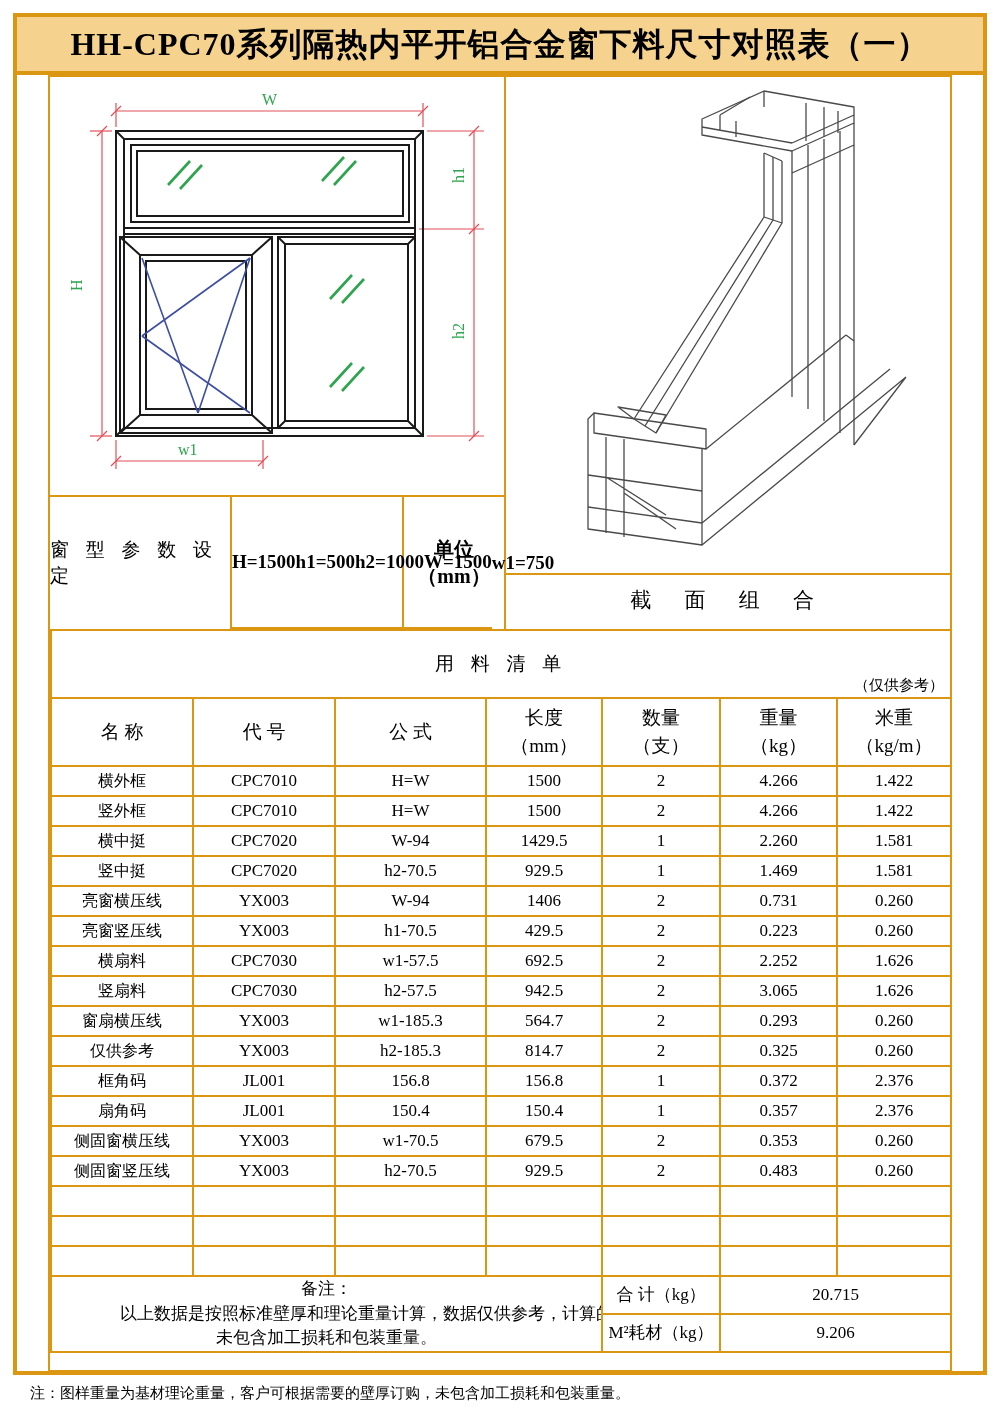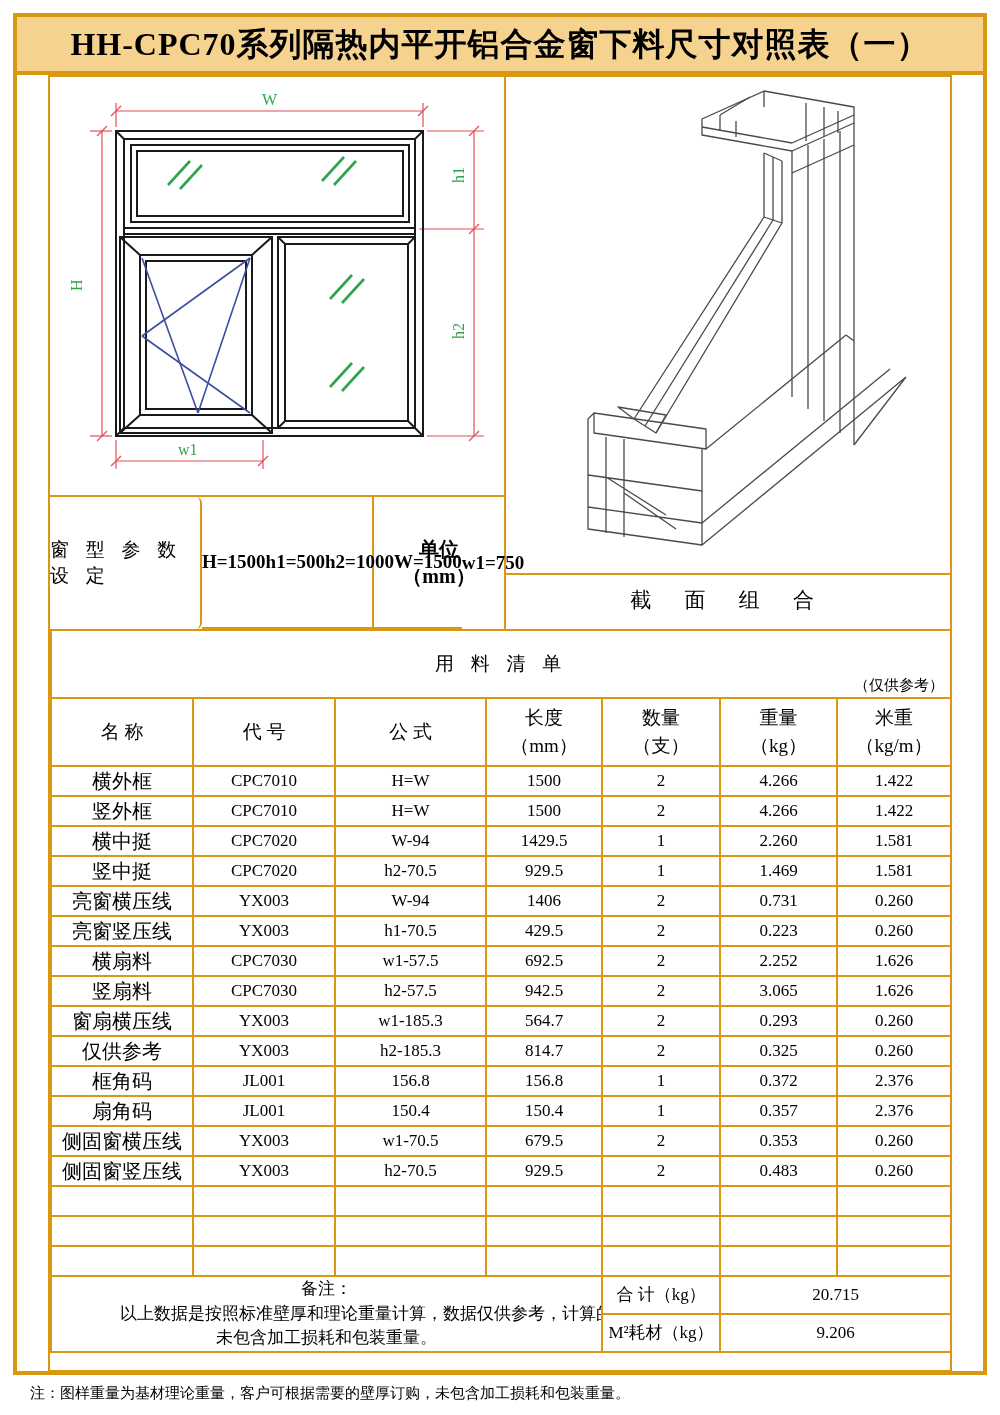--- a/index.html
+++ b/index.html
@@ -19,40 +19,40 @@
   
   .ln-b line,.ln-b rect{stroke:var(--line-black,#1a1a1a);fill:none;stroke-width:2;}
   .ln-d line{stroke:var(--dim-red,#E15059);fill:none;stroke-width:1.2;}
   .ln-s line{stroke:var(--sash-blue,#3C4E9F);fill:none;stroke-width:1.6;}
   .ln-g line{stroke:var(--label-green,#2EA44E);fill:none;stroke-width:2.6;}
   .ln-x path{stroke:#4a4a4a;fill:none;stroke-width:1.3;stroke-linejoin:round;}
   .t-g text{fill:var(--label-green,#2EA44E);font-size:16px;font-family:"Liberation Serif","DejaVu Serif",serif;}
   
   .param-table{position:absolute;left:0;top:418px;width:454px;height:134px;box-sizing:border-box;
         border-top:2px solid var(--frame-border,#DB9712);display:flex;}
-  .param-caption{width:152px;box-sizing:border-box;border-right:2px solid var(--frame-border,#DB9712);
-        display:flex;align-items:center;justify-content:center;font-size:19px;letter-spacing:6px;border-radius:6px;}
+  .param-caption{width:182px;box-sizing:border-box;border-right:2px solid var(--frame-border,#DB9712);
+        display:flex;align-items:center;justify-content:center;font-size:19px;letter-spacing:6px;}
   .param-values{width:172px;box-sizing:border-box;border-right:2px solid var(--frame-border,#DB9712);
         display:flex;flex-direction:row;}
   .param-row{flex:1;display:flex;align-items:center;justify-content:center;font-weight:bold;font-size:19px;
         border-bottom:2px solid var(--frame-border,#DB9712);}
   .param-row:last-child{border-bottom:none;}
   .param-unit{flex:1;display:flex;flex-direction:column;align-items:center;justify-content:center;
         font-weight:bold;font-size:20px;line-height:1.35;}
   .section-label{position:absolute;left:0;top:496px;width:100%;height:52px;box-sizing:border-box;
         border-top:2px solid var(--frame-border,#DB9712);display:flex;align-items:center;justify-content:center;
         font-size:21px;letter-spacing:14px;}
   
   .mat{position:absolute;left:0;top:552px;width:900px;border-collapse:collapse;table-layout:fixed;}
   .mat td,.mat th{border:2px solid var(--frame-border,#DB9712);text-align:center;padding:0;font-weight:normal;}
   .sec-title-cell{height:60px;position:relative;font-size:24px;letter-spacing:6px;border-top:none;}
   .ref-note{position:absolute;right:6px;bottom:1px;font-size:15px;letter-spacing:0;}
   .mat thead th{height:66px;font-size:19px;vertical-align:middle;line-height:1.5;margin-top:23px;}
   .mat tbody td{height:28px;font-size:17px;white-space:nowrap;overflow:hidden;}
-  .mat td.c-name{font-size:20px;}
+  .mat td.c-name{font-size:16px;}
   .remark-cell{height:58px;text-align:left;vertical-align:top;font-size:15px;padding:1px 8px;line-height:1.45;
         border-top:3px solid var(--frame-border,#DB9712);}
   .remark-indent{text-indent:4em;}
   .sum-label{font-size:19px;height:29px;border-top:3px solid var(--frame-border,#DB9712);}
   .sum-label2{font-size:18px;height:28px;}
   .sum-value{font-size:20px;text-align:left;padding-left:48px;border-top:3px solid var(--frame-border,#DB9712);}
   .sum-value2{font-size:20px;text-align:left;padding-left:52px;}
   .footer-note{position:absolute;left:30px;top:1384px;font-size:15px;}
 </style>
 </head>

